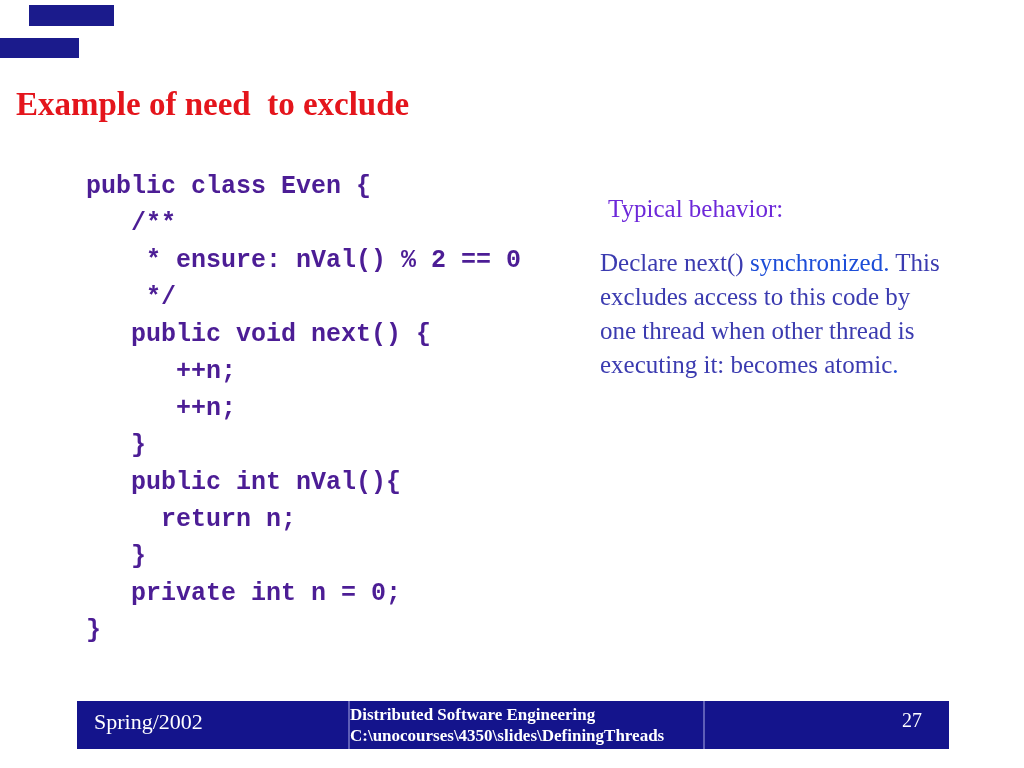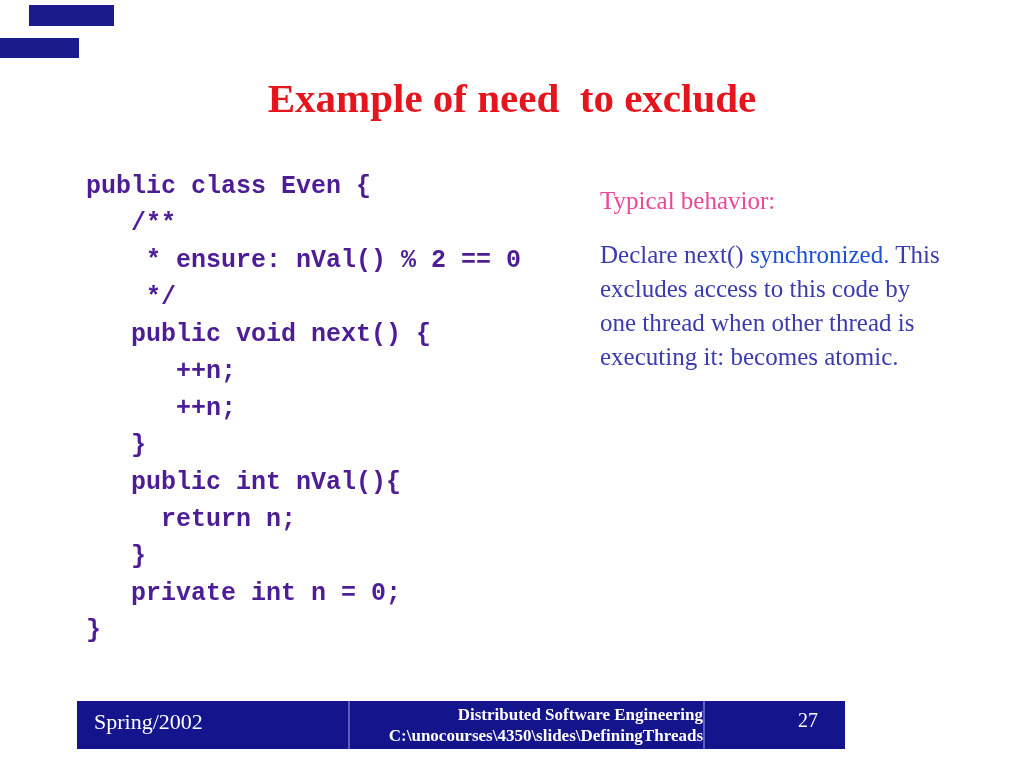--- a/index.html
+++ b/index.html
@@ -6,49 +6,49 @@
   .slide{
     position:relative;width:1024px;height:768px;background:#ffffff;
     overflow:hidden;font-family:"Liberation Serif",serif;
   }
   
   .decor-bar{position:absolute;background:#1b1b8c;}
   .decor-bar-top{left:29px;top:5px;width:85px;height:21px;}
   .decor-bar-left{left:0;top:38px;width:79px;height:20px;}
   
   .title{
-    position:absolute;left:0;right:0;top:70px;margin:4px;
-    text-align:center;font-size:41px;font-weight:bold;
+    position:absolute;left:0;right:0;top:70px;margin:16px;
+    text-align:left;font-size:33px;font-weight:bold;
     color:#e4151c;white-space:pre;
   }
   
   .code{
     position:absolute;left:86px;top:168px;margin:0;
     font-family:"Liberation Mono","DejaVu Sans Mono",monospace;
     font-weight:bold;font-size:25px;line-height:37px;color:#4c1d95;
     white-space:pre;
   }
   
   .rightcol{position:absolute;left:600px;top:184px;width:416px;font-size:25px;line-height:34px;}
-  .heading{color:#ec4899;margin:0;}
+  .heading{color:#6d28d9;margin:8px;}
   .bodytext{color:#3b3bb0;white-space:pre-line;margin:0;}
   .solution-heading{margin-top:12px;}
   .solution-para{margin-top:20px;}
   .run-black{color:#1d4ed8;}
   .run-italic{}
   
   .footer{
-    position:absolute;left:77px;top:701px;width:768px;height:48px;
+    position:absolute;left:77px;top:701px;width:872px;height:48px;
     background:#14148c;display:flex;color:#ffffff;box-sizing:border-box;
   }
   .footer-cell{box-sizing:border-box;}
   .footer-left{width:271px;font-size:22px;padding:8px 0 0 17px;}
   .footer-center{
     width:357px;border-left:2px solid #5e5eb8;border-right:2px solid #5e5eb8;
-    text-align:right;font-weight:bold;font-size:17px;line-height:21px;padding-top:3px;
+    text-align:left;font-weight:bold;font-size:17px;line-height:21px;padding-top:3px;
   }
   .footer-right{flex:1;text-align:right;font-size:20px;padding:8px 27px 0 0;}
 </style>
 </head>
 <body>
 
 <div class="slide">
 
   <div class="decor-bar decor-bar-top"></div>
   <div class="decor-bar decor-bar-left"></div>

